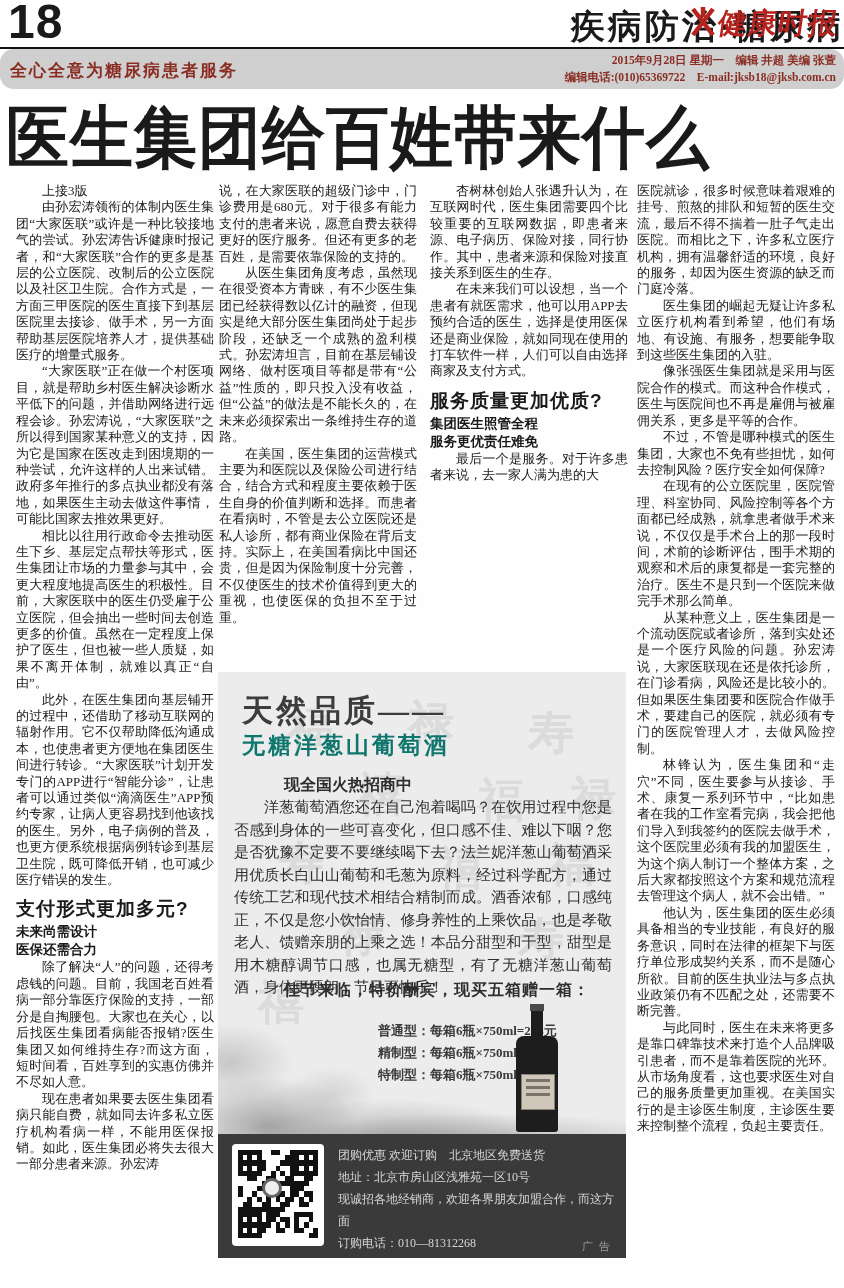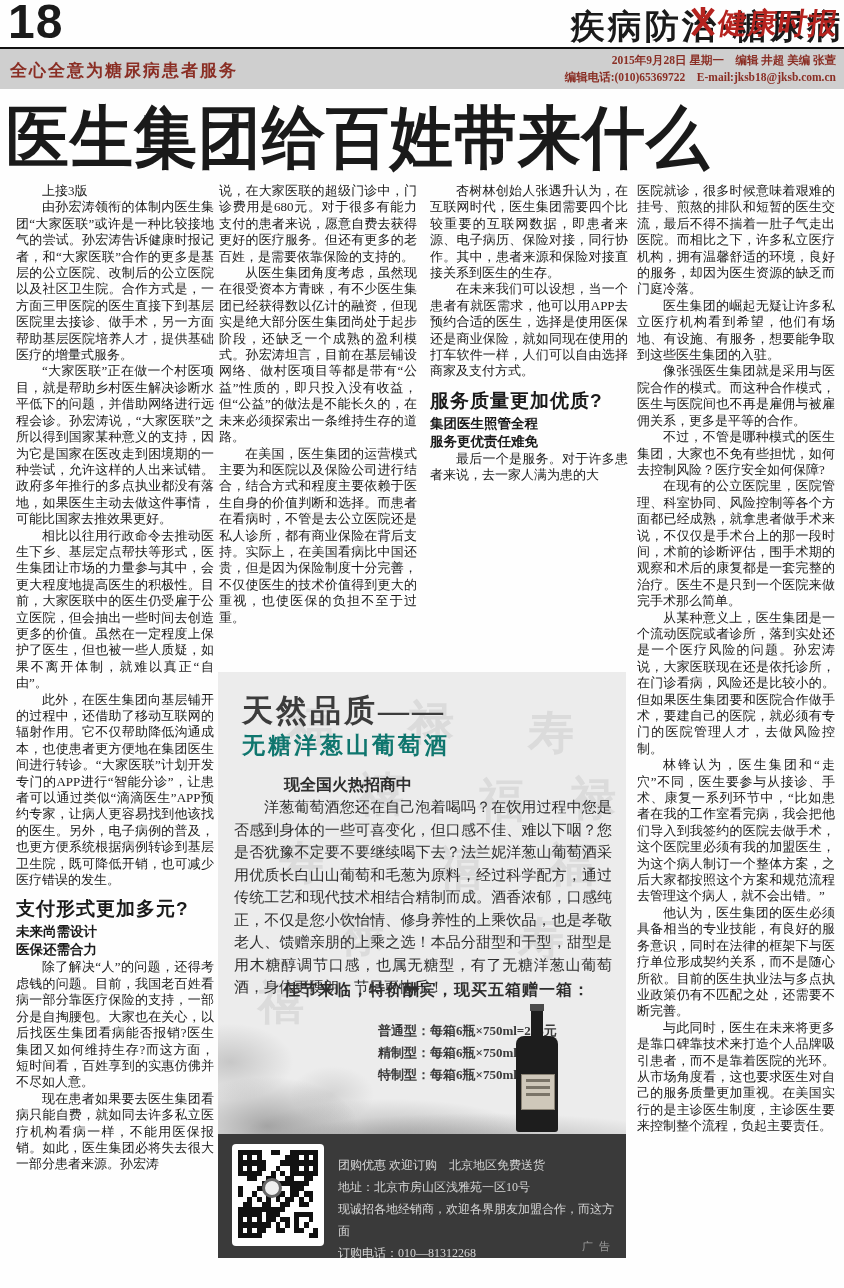--- a/index.html
+++ b/index.html
@@ -8,21 +8,21 @@
   
   .hdr{position:absolute;left:0;top:0;width:844px;height:34px;}
   .page-num{position:absolute;left:8px;top:-6px;font-family:"Liberation Sans",sans-serif;
             font-size:48px;font-weight:700;letter-spacing:1px;}
   .section-title{position:absolute;left:0;right:0;top:4px;text-align:right;
             font-size:34px;font-weight:900;letter-spacing:3px;}
   .masthead{position:absolute;right:6px;top:4px;display:flex;align-items:center;gap:2px;color:var(--accent);}
   .masthead .mk{display:inline-block;}
   .masthead .mt{font-size:29px;font-weight:700;transform:skewX(-8deg);letter-spacing:1px;}
   .toprule{position:absolute;left:0;top:47px;width:844px;height:2px;background:#111;}
-  .band{position:absolute;left:0;top:49px;width:844px;height:40px;background:var(--band-bg);}
+  .band{position:absolute;left:0;top:49px;width:844px;height:40px;background:var(--band-bg);border-radius:14px;}
   .slogan{position:absolute;left:10px;top:10px;font-size:17px;font-weight:700;color:var(--dark-red);letter-spacing:2px;}
   .band-right{position:absolute;right:8px;top:3px;text-align:right;color:var(--dark-red);
               font-size:11.5px;line-height:17px;font-weight:700;}
   
   .headline{position:absolute;left:6px;top:92px;width:838px;font-size:63px;font-weight:900;
             letter-spacing:1px;transform:scaleY(1.08);transform-origin:top left;white-space:nowrap;}
   
   .col{position:absolute;top:183px;width:198px;font-size:13px;line-height:16.4px;
        text-align:justify;text-justify:inter-ideograph;}
   .col1{left:16px;height:1105px;overflow:hidden;}
@@ -59,21 +59,21 @@
   .bottle .bod{position:absolute;left:0;top:32px;width:42px;height:96px;background:#1d1d1d;border-radius:8px 8px 3px 3px;}
   .bottle .lbl{position:absolute;left:5px;top:70px;width:32px;height:34px;background:#cfc8ba;border:1px solid #8a8375;}
   .bottle .lbl i{display:block;height:3px;margin:4px 4px 0 4px;background:#7a7468;}
   .ad-band{position:absolute;left:0;bottom:0;width:408px;height:124px;background:var(--band-dark);}
   .qr-box{position:absolute;left:14px;top:10px;width:92px;height:102px;background:#fff;border-radius:4px;padding:6px;box-sizing:border-box;}
   .qr-grid{position:relative;width:80px;height:88px;display:grid;grid-template-columns:repeat(17,1fr);}
   .qr-grid span{display:block;}
   .qr-grid span.on{background:#111;}
   .qr-logo{position:absolute;left:30px;top:34px;width:20px;height:20px;border-radius:50%;
            background:#eee;border:3px solid #666;box-sizing:border-box;}
-  .ad-contact{position:absolute;left:120px;top:20px;width:278px;color:#d6d6d6;
+  .ad-contact{position:absolute;left:120px;top:10px;width:278px;color:#d6d6d6;
               font-size:12px;line-height:22px;}
   .ad-label{position:absolute;right:10px;bottom:4px;color:#9a9a9a;font-size:11px;letter-spacing:6px;}
 </style>
 </head>
 <body>
 
 <div class="page">
 
   <div class="hdr">
     <div class="page-num">18</div>

